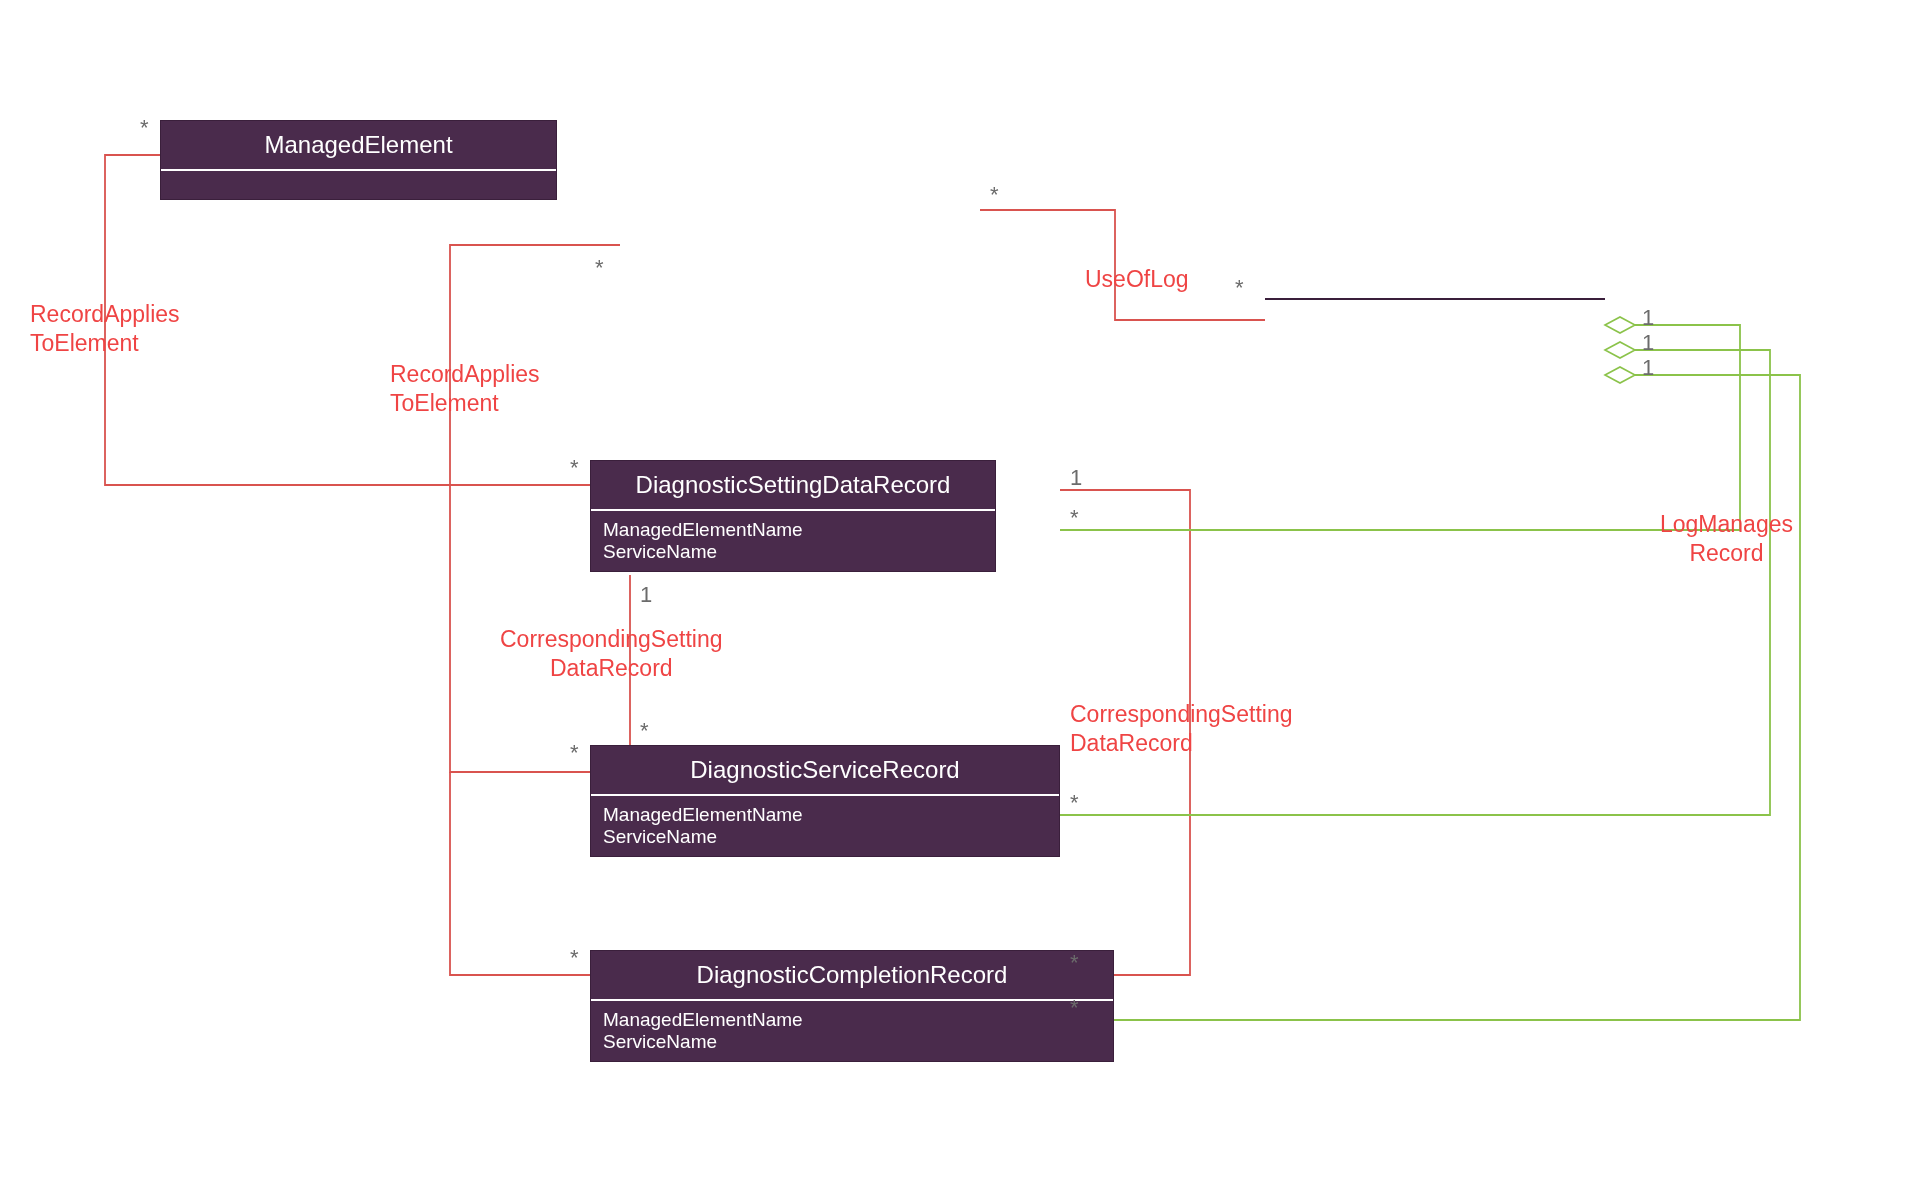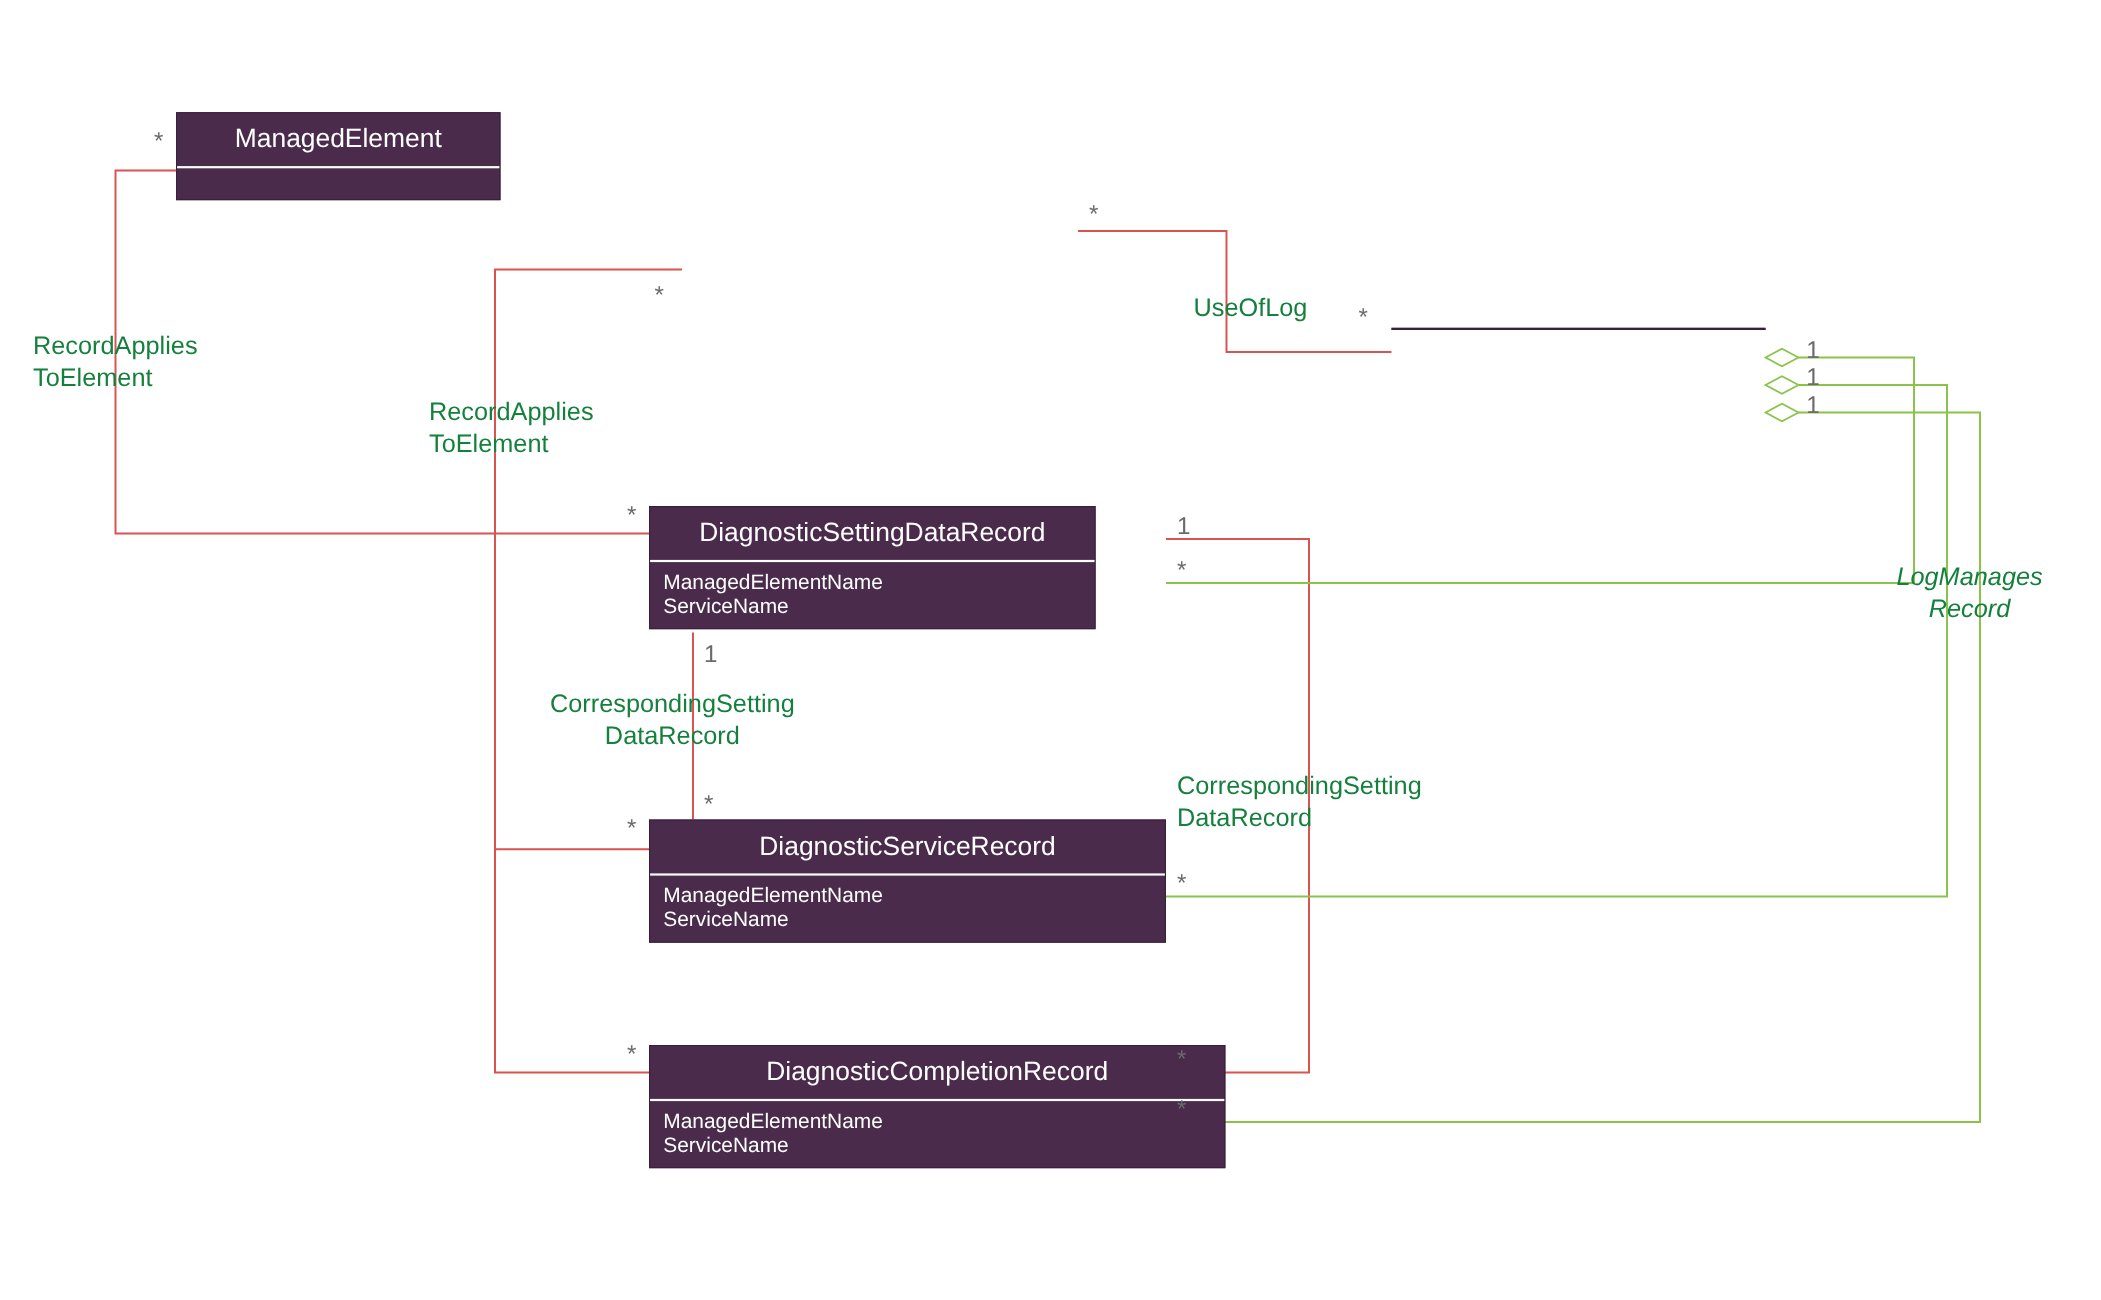--- a/index.html
+++ b/index.html
@@ -2,21 +2,21 @@
 <html><head>
 <meta charset="utf-8">
 <style>
   html,body{margin:0;padding:0;background:#fff;font-family:Arial,Helvetica,sans-serif;}
   .canvas{position:relative;width:1910px;height:1182px;}
   .box{position:absolute;background:#4a2b4c;border:1px solid #3a1f3b;box-sizing:border-box;}
   .box .title{color:#fff;font-size:24px;text-align:center;padding:10px 8px;border-bottom:2px solid #fff;white-space:nowrap;}
   .box .section{color:#fff;font-size:19px;text-align:left;padding:8px 12px;}
   .box .section.orange{color:#e08a5a;}
   .box .filler{height:28px;}
-  .lbl{position:absolute;color:#15803d;font-size:23px;line-height:1.25;text-align:center;white-space:pre;}
+  .lbl{position:absolute;color:#ef4444;font-size:23px;line-height:1.25;text-align:center;white-space:pre;}
   .mult{position:absolute;color:#6b6b6b;font-size:22px;}
   svg.conn{position:absolute;left:0;top:0;width:1910px;height:1182px;pointer-events:none;}
 </style>
 </head>
 <body>
 
 <div class="canvas">
 
   <svg class="conn">
 
@@ -40,21 +40,21 @@
       <path d="M 1635 375 L 1800 375 L 1800 1020 L 1060 1020"></path>
     </g>
 
     <g stroke="#8bc34a" stroke-width="1.6" fill="#fff">
       <path d="M 1605 325 L 1620 317 L 1635 325 L 1620 333 Z"></path>
       <path d="M 1605 350 L 1620 342 L 1635 350 L 1620 358 Z"></path>
       <path d="M 1605 375 L 1620 367 L 1635 375 L 1620 383 Z"></path>
     </g>
   </svg>
 
-  <div class="box" style="left:160px;top:102px;width:295px;">
+  <div class="box" style="left:160px;top:120px;width:397px;">
     <div class="title">ManagedElement</div>
     <div class="filler"></div>
   </div>
 
 
   <div class="box" style="left:1265px;top:298px;width:340px;">
   </div>
 
   <div class="box" style="left:590px;top:460px;width:406px;">
     <div class="title">DiagnosticSettingDataRecord</div>
@@ -82,21 +82,21 @@
 
   <div class="lbl" style="left:30px;top:300px;text-align:left;">RecordApplies
 ToElement</div>
   <div class="lbl" style="left:390px;top:360px;text-align:left;">RecordApplies
 ToElement</div>
   <div class="lbl" style="left:1085px;top:265px;">UseOfLog</div>
   <div class="lbl" style="left:500px;top:625px;">CorrespondingSetting
 DataRecord</div>
   <div class="lbl" style="left:1070px;top:700px;text-align:left;">CorrespondingSetting
 DataRecord</div>
-  <div class="lbl" style="left:1724px;top:510px;font-style:italic;">LogManages
+  <div class="lbl" style="left:1660px;top:510px;">LogManages
 Record</div>
 
   <div class="mult" style="left:140px;top:115px;">*</div>
 
   <div class="mult" style="left:595px;top:255px;">*</div>
 
   <div class="mult" style="left:990px;top:182px;">*</div>
 
   <div class="mult" style="left:1235px;top:275px;">*</div>
 

